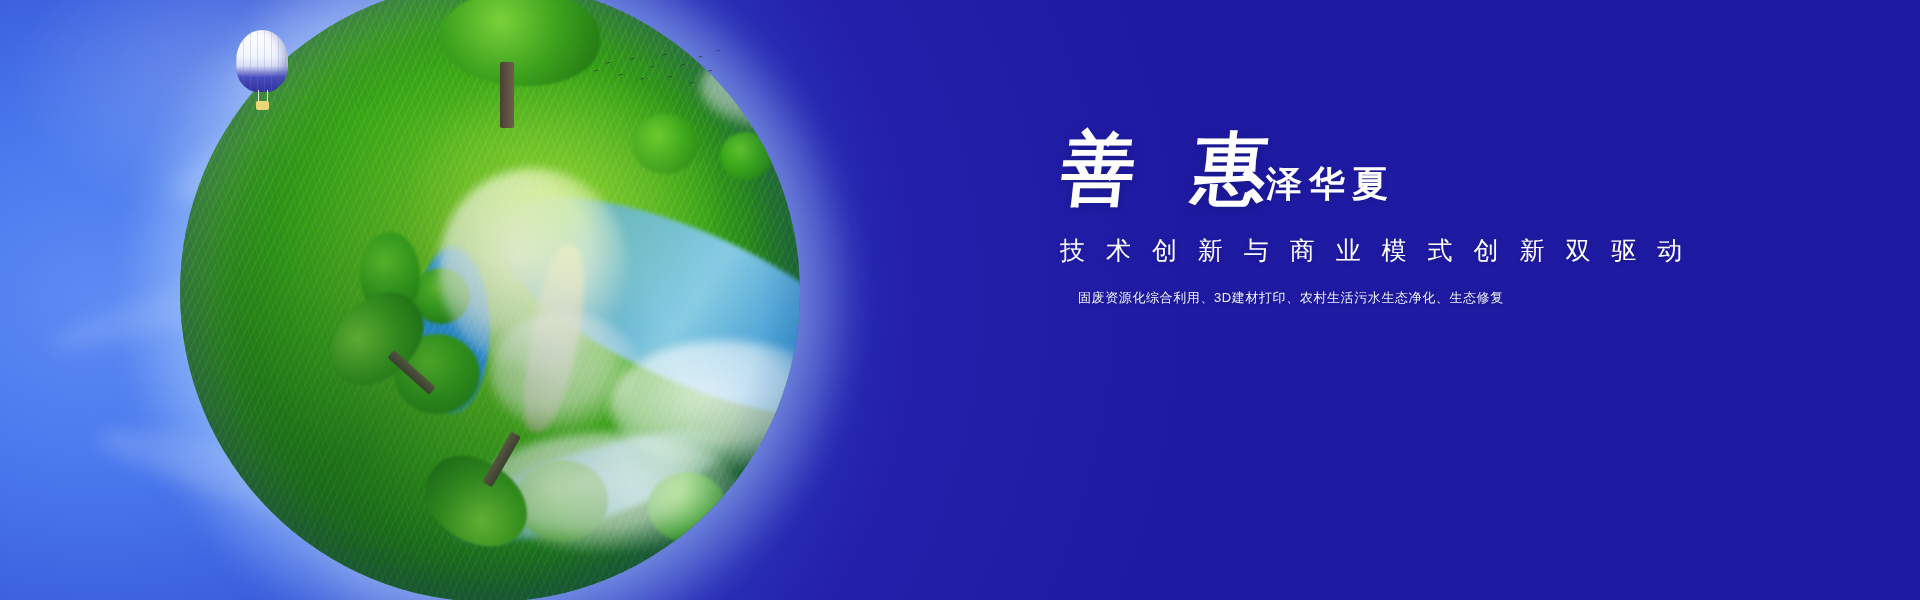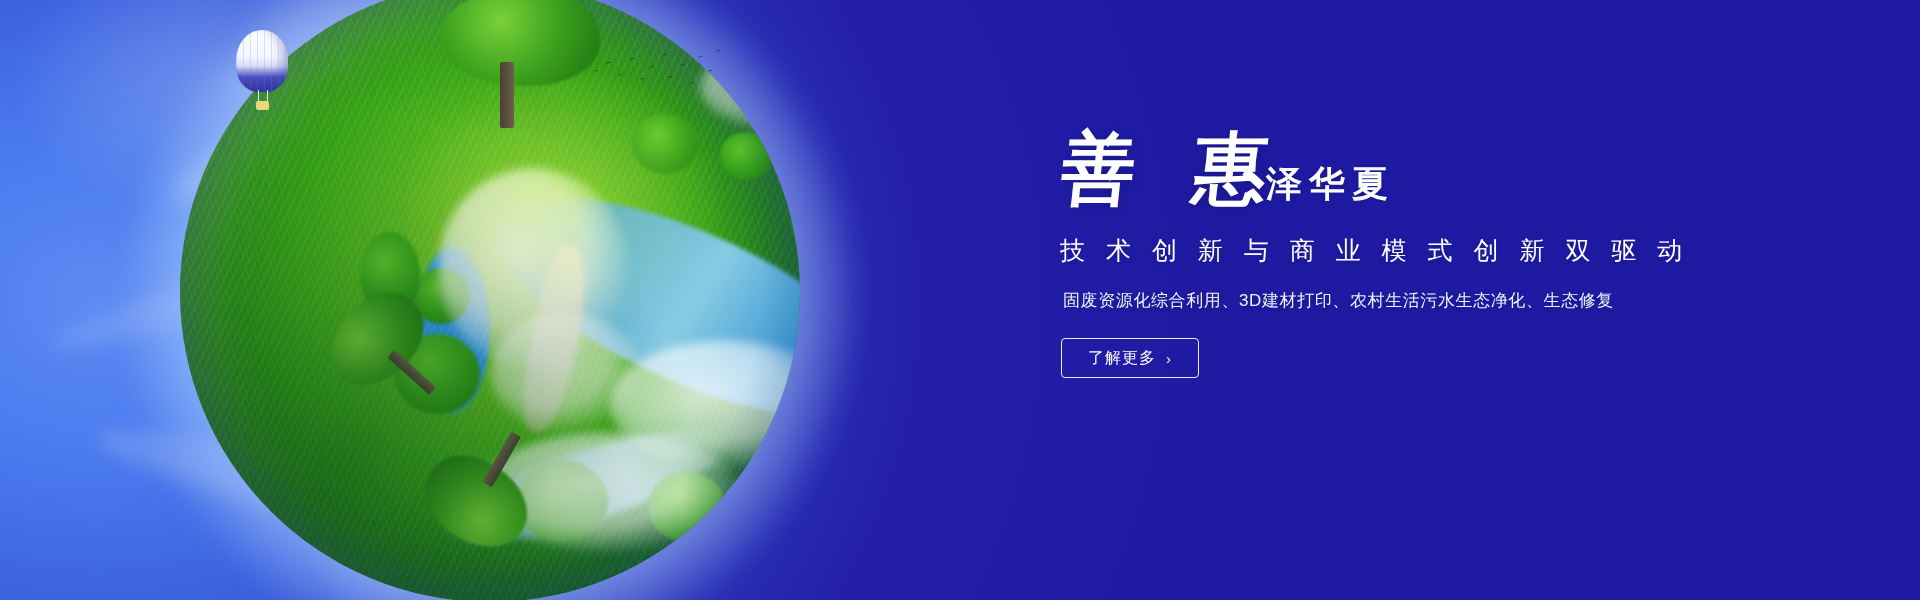--- a/index.html
+++ b/index.html
@@ -280,23 +280,23 @@
     color: #ffffff;
     font-size: 25px;
     font-weight: 400;
     letter-spacing: 7px;
     white-space: nowrap;
     text-shadow: 0 1px 6px rgba(10,20,90,0.30);
     text-align: right;
   }
 
   .description {
-    margin: 22px 0 0 5px;
+    margin: 22px 0 0 20px;
     color: #f0f2ff;
-    font-size: 17px;
+    font-size: 13px;
     font-weight: 400;
     letter-spacing: 0.6px;
     white-space: nowrap;
     text-shadow: 0 1px 4px rgba(10,20,90,0.30);
   }
 
   .cta {
     display: inline-flex;
     align-items: center;
     justify-content: center;
@@ -400,20 +400,16 @@
       <span class="brush">善</span>
       <span class="gap"></span>
       <span class="brush">惠</span>
       <span class="plain">泽华夏</span>
     </h1>
 
     <div class="subtitle">技 术 创 新 与 商 业 模 式 创 新 双 驱 动</div>
 
     <div class="description">固废资源化综合利用、3D建材打印、农村生活污水生态净化、生态修复</div>
 
-    <div class="cta">
-      <span>了解更多</span>
-      <span class="chev">›</span>
-    </div>
 
   </div>
 
 </div>
 
 </body></html>

